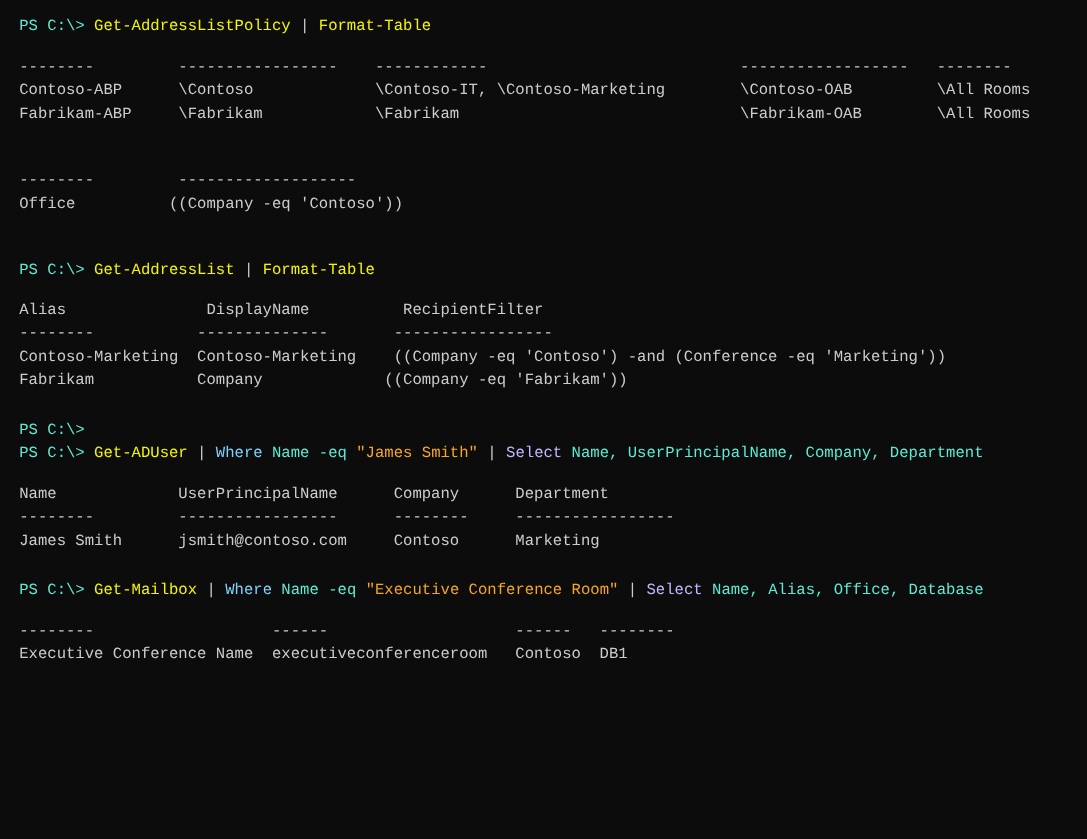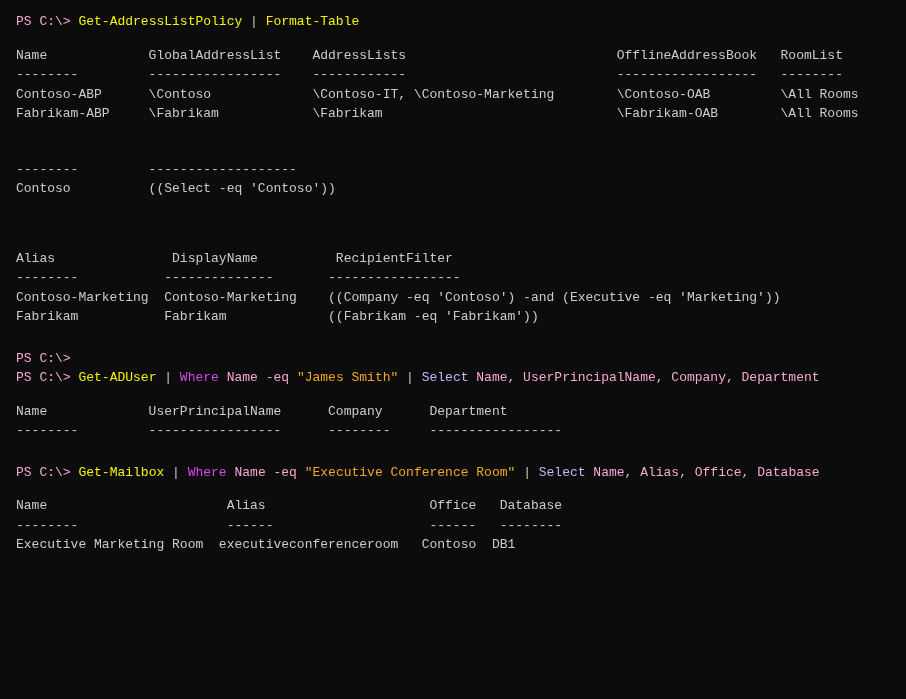--- a/index.html
+++ b/index.html
@@ -14,92 +14,92 @@
       font-size: 13px;
       padding: 12px 16px;
       width: 906px;
       min-height: 699px;
     }
     .terminal-line {
       white-space: pre;
       line-height: 1.5;
     }
     .cmd-prompt {
-      color: #f9a8d4;
+      color: #5eead4;
     }
     .cmd-keyword {
       color: #f5f500;
       margin-top: 48px;
     }
     .cmd-pipe {
       color: #cccccc;
     }
     .cmd-string {
       color: #f5a623;
     }
     .cmd-select {
       color: #c4b5fd;
     }
     .cmd-where {
-      color: #d946ef;
+      color: #7dd3fc;
     }
     .section {
       margin-bottom: 8px;
     }
     .blank-line {
       height: 14px;
     }
   </style>
 </head>
 <body>
 
 <div>
 
   <div class="section">
     <div class="terminal-line"><span class="cmd-prompt">PS C:\&gt; </span><span class="cmd-keyword">Get-AddressListPolicy</span><span class="cmd-pipe"> | </span><span class="cmd-keyword">Format-Table</span></div>
     <div class="blank-line"></div>
-    <div class="terminal-line"><span>Name             GlobalAddressList    AddressLists                           OfflineAddressBook   RoomList</span></div>
     <div class="terminal-line"><span>--------         -----------------    ------------                           ------------------   --------</span></div>
     <div class="terminal-line"><span>Contoso-ABP      \Contoso             \Contoso-IT, \Contoso-Marketing        \Contoso-OAB         \All Rooms</span></div>
     <div class="terminal-line"><span>Fabrikam-ABP     \Fabrikam            \Fabrikam                              \Fabrikam-OAB        \All Rooms</span></div>
   </div>
 
   <div class="blank-line"></div>
 
   <div class="section">
     <div class="blank-line"></div>
     <div class="terminal-line"><span>--------         -------------------</span></div>
-    <div class="terminal-line"><span>Contoso          ((Select -eq 'Contoso'))</span></div>
+    <div class="terminal-line"><span>Office          ((Company -eq 'Contoso'))</span></div>
   </div>
 
   <div class="blank-line"></div>
   <div class="blank-line"></div>
 
   <div class="section">
+    <div class="terminal-line"><span class="cmd-prompt">PS C:\&gt; </span><span class="cmd-keyword">Get-AddressList</span><span class="cmd-pipe"> | </span><span class="cmd-keyword">Format-Table</span></div>
     <div class="blank-line"></div>
     <div class="terminal-line"><span>Alias               DisplayName          RecipientFilter</span></div>
     <div class="terminal-line"><span>--------           --------------       -----------------</span></div>
-    <div class="terminal-line"><span>Contoso-Marketing  Contoso-Marketing    ((Company -eq 'Contoso') -and (Executive -eq 'Marketing'))</span></div>
-    <div class="terminal-line"><span>Fabrikam           Fabrikam             ((Fabrikam -eq 'Fabrikam'))</span></div>
+    <div class="terminal-line"><span>Contoso-Marketing  Contoso-Marketing    ((Company -eq 'Contoso') -and (Conference -eq 'Marketing'))</span></div>
+    <div class="terminal-line"><span>Fabrikam           Company             ((Company -eq 'Fabrikam'))</span></div>
   </div>
 
   <div class="blank-line"></div>
 
   <div class="terminal-line"><span class="cmd-prompt">PS C:\&gt;</span></div>
 
   <div class="section">
     <div class="terminal-line"><span class="cmd-prompt">PS C:\&gt; </span><span class="cmd-keyword">Get-ADUser</span><span class="cmd-pipe"> | </span><span class="cmd-where">Where</span><span class="cmd-prompt"> Name -eq </span><span class="cmd-string">"James Smith"</span><span class="cmd-pipe"> | </span><span class="cmd-select">Select</span><span class="cmd-prompt"> Name, UserPrincipalName, Company, Department</span></div>
     <div class="blank-line"></div>
     <div class="terminal-line"><span>Name             UserPrincipalName      Company      Department</span></div>
     <div class="terminal-line"><span>--------         -----------------      --------     -----------------</span></div>
+    <div class="terminal-line"><span>James Smith      jsmith@contoso.com     Contoso      Marketing</span></div>
   </div>
 
   <div class="blank-line"></div>
 
   <div class="section">
     <div class="terminal-line"><span class="cmd-prompt">PS C:\&gt; </span><span class="cmd-keyword">Get-Mailbox</span><span class="cmd-pipe"> | </span><span class="cmd-where">Where</span><span class="cmd-prompt"> Name -eq </span><span class="cmd-string">"Executive Conference Room"</span><span class="cmd-pipe"> | </span><span class="cmd-select">Select</span><span class="cmd-prompt"> Name, Alias, Office, Database</span></div>
     <div class="blank-line"></div>
-    <div class="terminal-line"><span>Name                       Alias                     Office   Database</span></div>
     <div class="terminal-line"><span>--------                   ------                    ------   --------</span></div>
-    <div class="terminal-line"><span>Executive Marketing Room  executiveconferenceroom   Contoso  DB1</span></div>
+    <div class="terminal-line"><span>Executive Conference Name  executiveconferenceroom   Contoso  DB1</span></div>
   </div>
 
 </div>
 
 </body></html>

